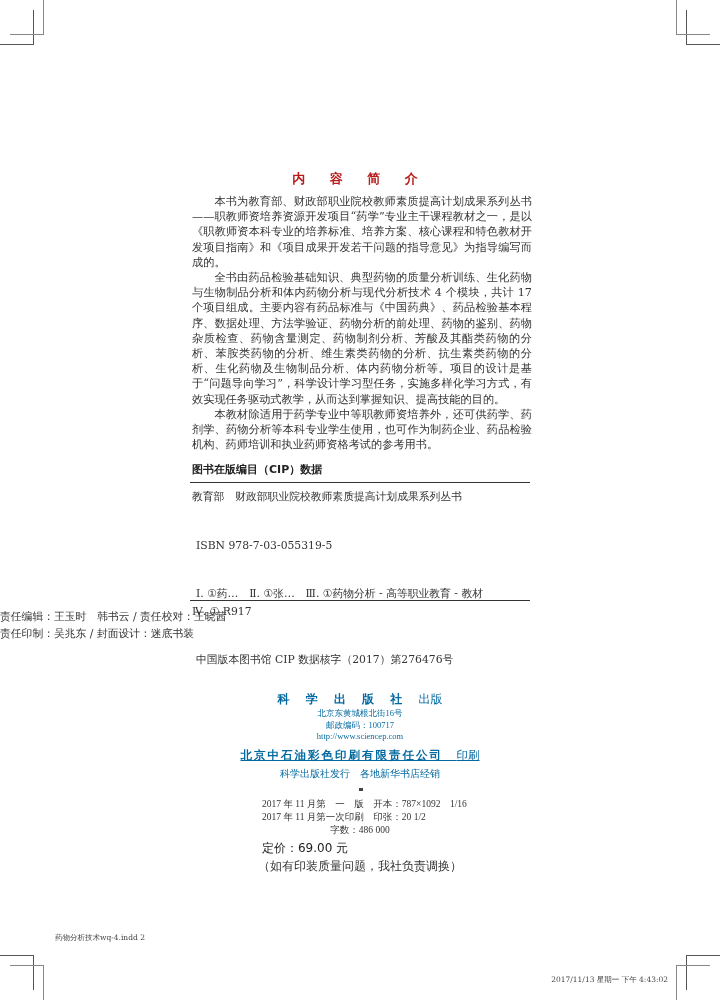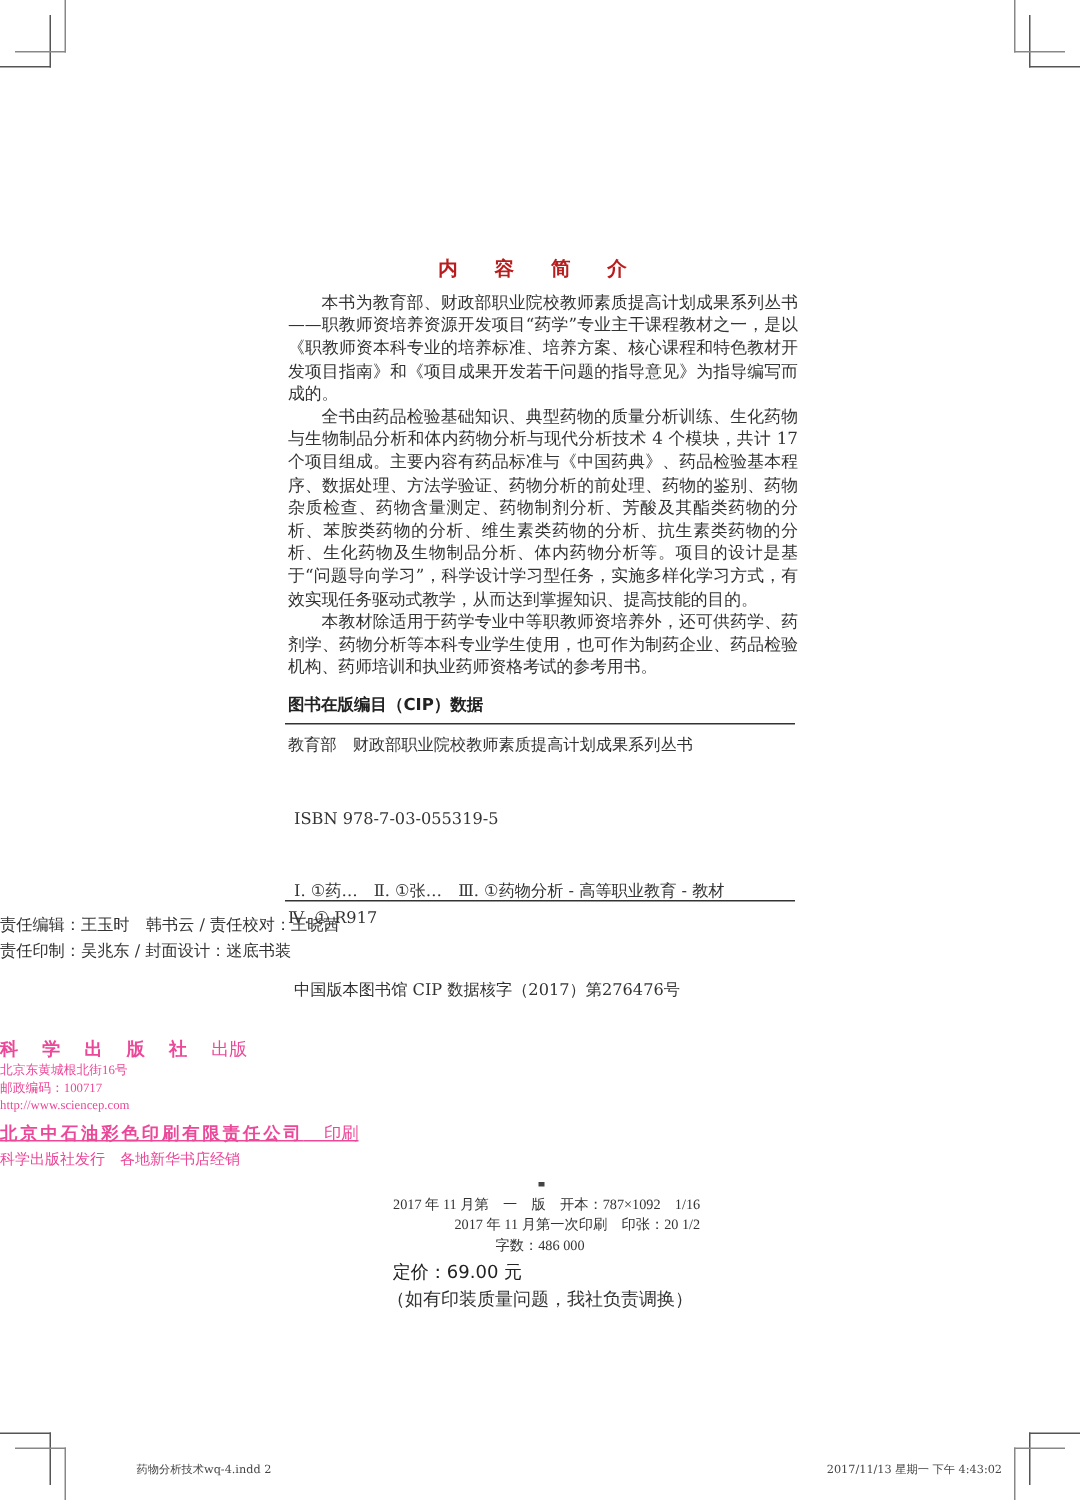--- a/index.html
+++ b/index.html
@@ -10,33 +10,33 @@
   .title { position: absolute; left: 0; width: 720px; top: 170px; text-align: center;
            font-family: "DejaVu Sans", sans-serif; font-weight: bold; font-size: 13px; letter-spacing: 10px; color: #b91c1c; }
   .intro { position: absolute; left: 192px; width: 340px; top: 194px; font-size: 11.2px; line-height: 15.2px; color: #333; text-align: justify; }
   .intro p { margin: 0; text-indent: 2em; }
   .cip-head { position: absolute; left: 192px; top: 462px; font-family: "DejaVu Sans", sans-serif; font-weight: bold; font-size: 11px; color: #222; }
   .rule { position: absolute; left: 190px; width: 340px; height: 1px; background: #333; }
   .cip { position: absolute; left: 192px; width: 340px; top: 488px; font-size: 10.8px; color: #333; }
   .cip div { height: 17.5px; line-height: 17.5px; white-space: nowrap; }
   .cip .ind { padding-left: 4px; margin-top: 31px; }
   .staff { position: absolute; left: 0; width: 720px; top: 608px; text-align: left; font-size: 10.8px; color: #333; line-height: 17px; font-family: "DejaVu Serif", serif; }
-  .pub { position: absolute; left: 0; width: 720px; top: 690px; color: #ec4899; }
+  .pub { position: absolute; left: 0; width: 720px; top: 690px; text-align: center; color: #0369a1; }
   .pub .pubname { font-size: 12px; font-weight: bold; letter-spacing: 6px; line-height: 18px; }
   .pub .pubname .act { font-weight: normal; letter-spacing: 0; font-size: 12px; }
   .pub .small { font-size: 8.5px; line-height: 11.5px; font-family: "Liberation Serif", serif; }
   .pub .printer { font-size: 11.5px; font-weight: bold; letter-spacing: 2px; line-height: 18px; margin-top: 3px; text-decoration: underline; }
   .pub .printer .act { font-weight: normal; letter-spacing: 0; }
   .pub .dist { font-size: 10px; line-height: 16px; margin-top: 2px; }
   .sep-mark { position: absolute; left: 359px; top: 788px; width: 4px; height: 3px; background: #444; }
-  .spec { position: absolute; left: 262px; top: 798px; font-size: 9.5px; line-height: 12.5px; color: #333; font-family: "Liberation Serif", serif; white-space: pre; text-align: right; }
+  .spec { position: absolute; left: 262px; top: 798px; font-size: 9.5px; line-height: 12.5px; color: #333; font-family: "Liberation Serif", serif; white-space: pre; }
   .wc { position: absolute; left: 0; width: 720px; top: 824px; text-align: center; font-size: 9.5px; color: #333; font-family: "Liberation Serif", serif; }
   .price { position: absolute; left: 0; width: 610px; top: 840px; text-align: center; font-size: 12px; font-family: "DejaVu Sans", sans-serif; color: #222; }
   .notice { position: absolute; left: 0; width: 720px; top: 858px; text-align: center; font-size: 12px; font-family: Liberation Serif, serif; color: #333; }
-  .slug-left { position: absolute; left: 55px; top: 975px; font-size: 7.5px; color: #444; margin-left: 36px; }
+  .slug-left { position: absolute; left: 55px; top: 933px; font-size: 7.5px; color: #444; }
   .slug-right { position: absolute; right: 52px; top: 975px; font-size: 7.5px; color: #444; }
 </style>
 </head>
 <body>
 
 <div class="crop" style="left:43px;top:0;width:1px;height:35px;"></div>
 <div class="crop dark" style="left:33px;top:10px;width:1px;height:35px;"></div>
 <div class="crop" style="left:10px;top:34px;width:34px;height:1px;"></div>
 <div class="crop dark" style="left:0;top:44px;width:34px;height:1px;"></div>
 

